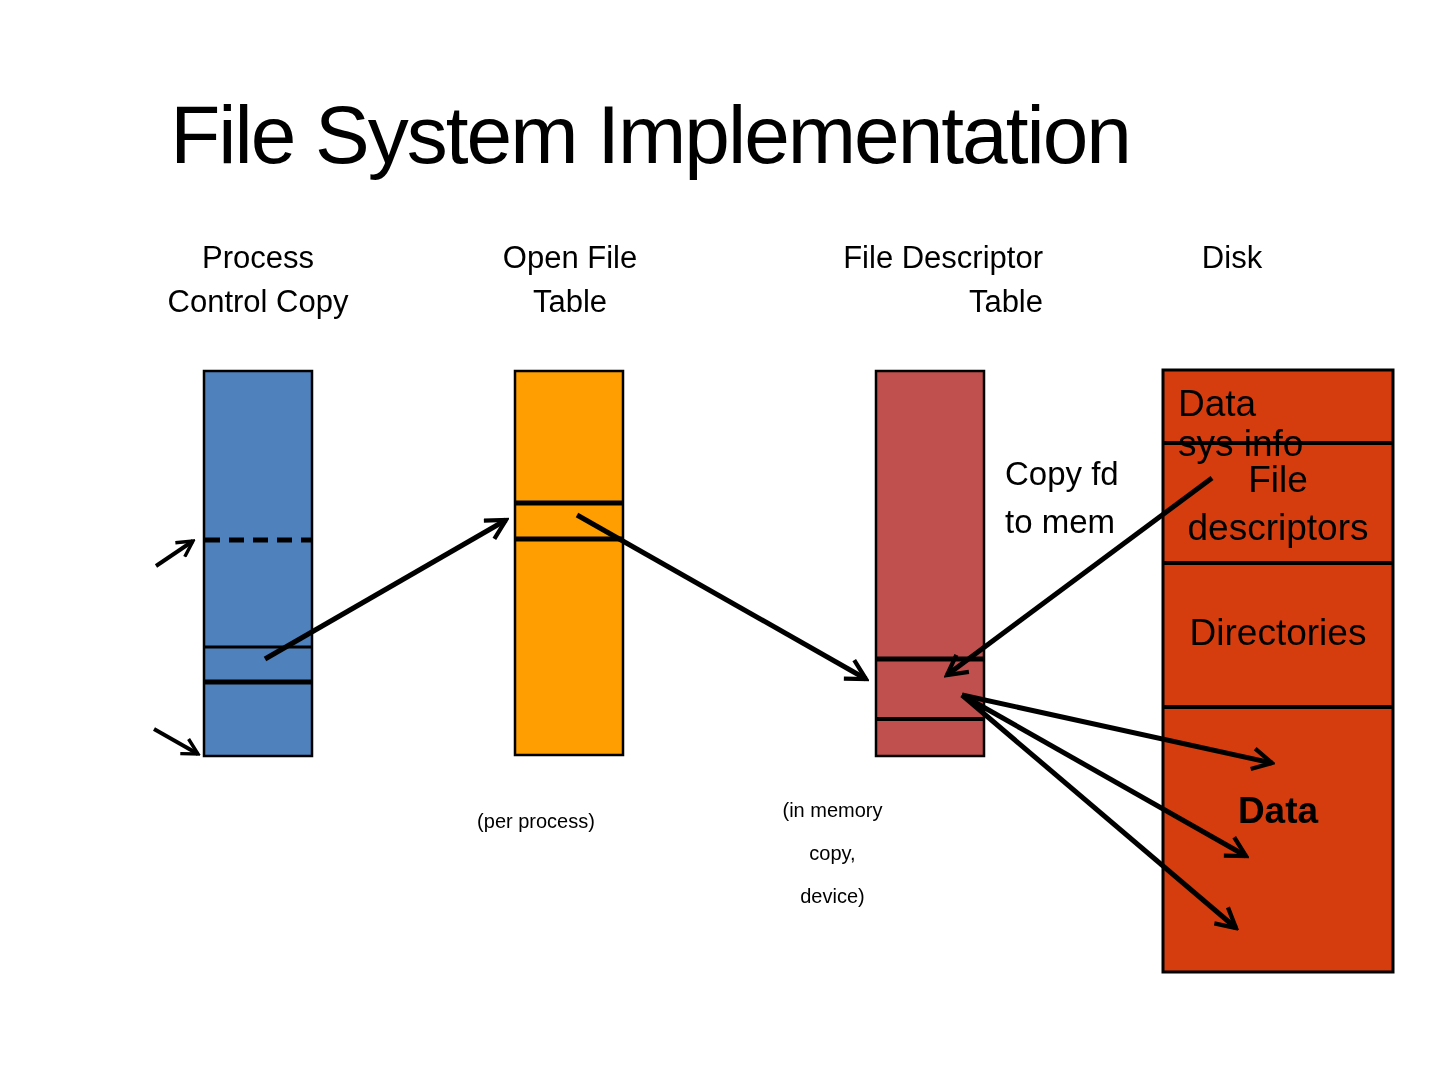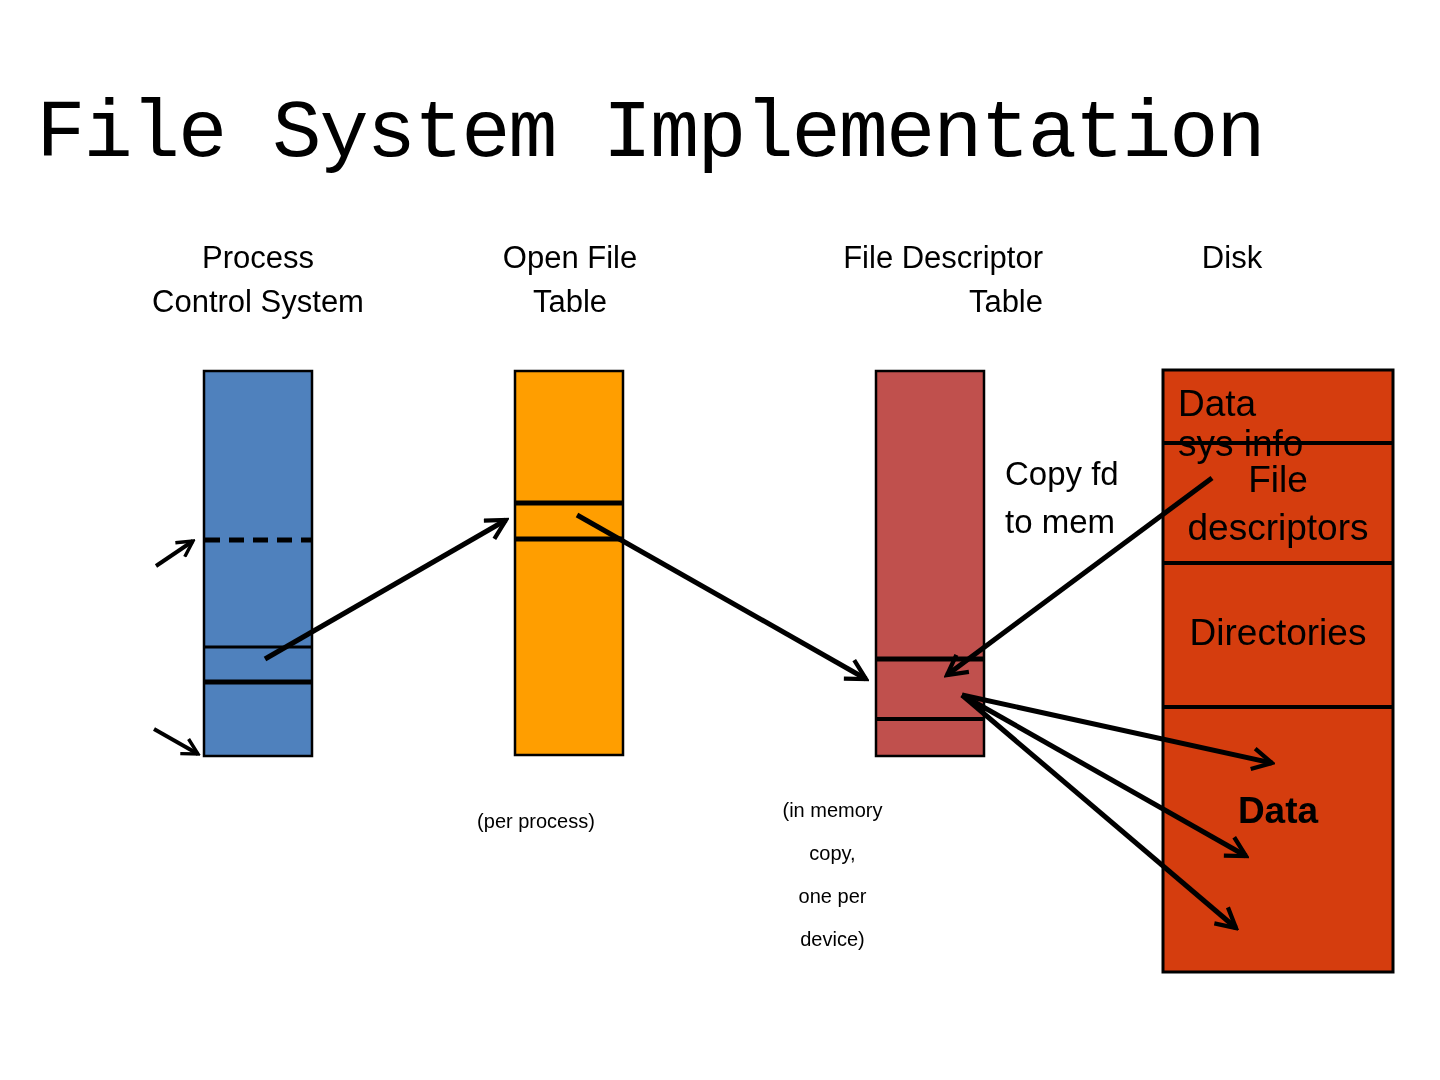--- a/index.html
+++ b/index.html
@@ -4,21 +4,21 @@
 <style>
   html,body{margin:0;padding:0;background:#888;}
   #slide{
     position:relative;width:1440px;height:1080px;background:#ffffff;
     font-family:"Liberation Sans","DejaVu Sans",sans-serif;color:#000;
     overflow:hidden;margin:0 auto;
   }
   .abs{position:absolute;}
   #title{
     left:0;top:88px;width:1300px;text-align:center;
-    font-size:82px;letter-spacing:-2px;font-weight:400;white-space:nowrap;font-family:Liberation Mono, monospace;
+    font-size:82px;letter-spacing:-2px;font-weight:400;white-space:nowrap;
   }
   .colheader{font-size:31px;line-height:44px;text-align:center;}
   .note{font-size:20px;line-height:43px;text-align:center;}
   .annotation-left{font-size:31px;line-height:43px;text-align:center;}
   .copyfd{font-size:33px;line-height:48px;text-align:left;}
   .diskline{display:block;}
   .disklabel{font-size:37px;line-height:42px;}
   svg{position:absolute;left:0;top:0;}
 </style>
 </head>
@@ -61,41 +61,40 @@
       <line x1="962" y1="695" x2="1272" y2="763" stroke-width="5" marker-end="url(#arrowV)"></line>
       <line x1="962" y1="695" x2="1246" y2="856" stroke-width="5" marker-end="url(#arrowV)"></line>
       <line x1="962" y1="695" x2="1236" y2="928" stroke-width="5" marker-end="url(#arrowV)"></line>
     </g>
   </svg>
 
   <div id="title" class="abs">File System Implementation</div>
 
   <div class="abs colheader" style="left:148px;top:236px;width:220px;">
     <span class="diskline">Process</span>
-    <span class="diskline">Control System</span>
+    <span class="diskline">Control Copy</span>
   </div>
   <div class="abs colheader" style="left:470px;top:236px;width:200px;">
     <span class="diskline">Open File</span>
     <span class="diskline">Table</span>
   </div>
   <div class="abs colheader" style="left:803px;top:236px;width:240px;text-align:right;">
     <span class="diskline">File Descriptor</span>
     <span class="diskline">Table</span>
   </div>
   <div class="abs colheader" style="left:1132px;top:236px;width:200px;">
     <span class="diskline">Disk</span>
   </div>
 
 
   <div class="abs note" style="left:436px;top:800px;width:200px;">(per process)</div>
 
   <div class="abs note" style="left:740px;top:789px;width:185px;">
     <span class="diskline">(in memory</span>
     <span class="diskline">copy,</span>
-    <span class="diskline">one per</span>
     <span class="diskline">device)</span>
   </div>
 
   <div class="abs copyfd" style="left:1005px;top:450px;width:190px;">
     <span class="diskline">Copy fd</span>
     <span class="diskline">to mem</span>
   </div>
 
   <div class="abs disklabel" style="left:1178px;top:384px;width:140px;line-height:40px;">Data sys info</div>
   <div class="abs disklabel" style="left:1170px;top:456px;width:216px;line-height:48px;text-align:center;">File descriptors</div>

